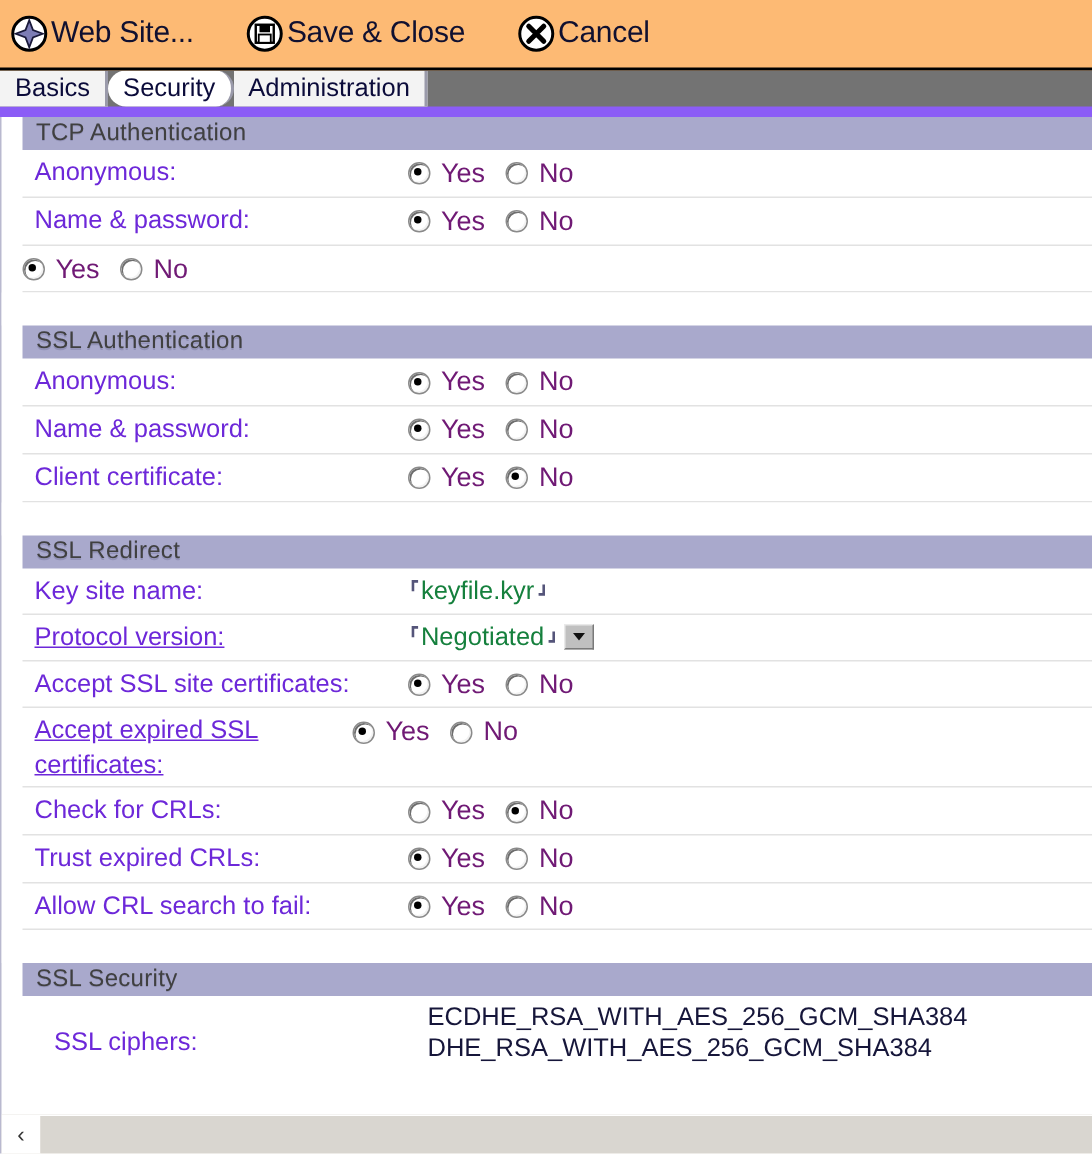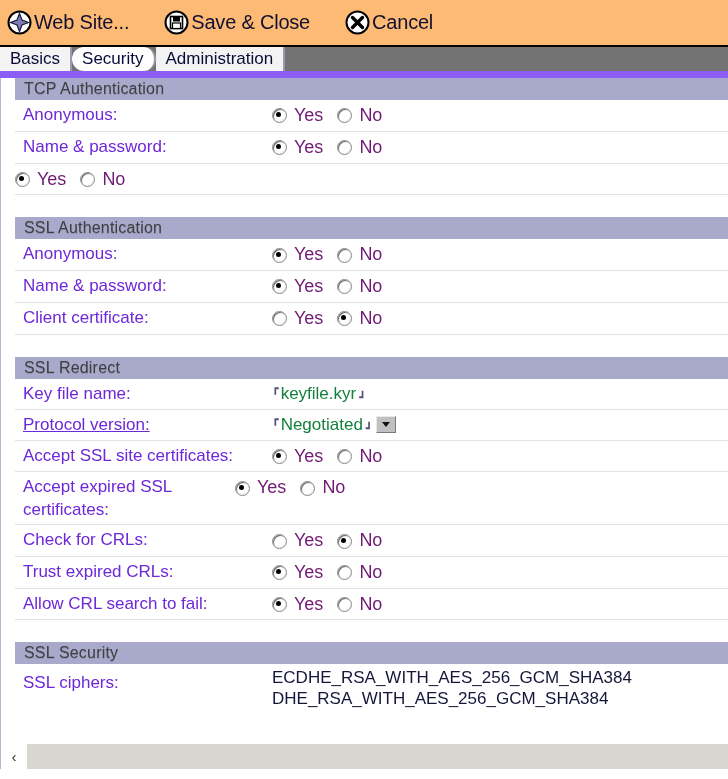--- a/index.html
+++ b/index.html
@@ -385,21 +385,21 @@
     </div>
   </div>
 
   <div class="gap"></div>
 
   <div class="section-head">
     <span>SSL Redirect</span>
   </div>
 
   <div class="row">
-    <div class="row-label">Key file name:</div>
+    <div class="row-label">Key site name:</div>
     <div class="row-value">
       <span class="nfield">
         <span class="nmark open">┏</span>
         <span class="nval">keyfile.kyr</span>
         <span class="nmark close">┛</span>
       </span>
     </div>
   </div>
 
   <div class="row">
@@ -426,21 +426,21 @@
         </span>
         <span class="radio-opt">
           <span class="radio"></span>
           <span class="radio-text">No</span>
         </span>
       </span>
     </div>
   </div>
 
   <div class="row">
-    <div class="row-label" style="white-space:normal;width:220px;flex:0 0 220px;padding-right:37px;">Accept expired SSL certificates:</div>
+    <div class="row-label" style="white-space:normal;width:220px;flex:0 0 220px;padding-right:37px;text-decoration:underline;">Accept expired SSL certificates:</div>
     <div class="row-value">
       <span class="radio-group">
         <span class="radio-opt">
           <span class="radio on"></span>
           <span class="radio-text">Yes</span>
         </span>
         <span class="radio-opt">
           <span class="radio"></span>
           <span class="radio-text">No</span>
         </span>
@@ -496,21 +496,21 @@
     </div>
   </div>
 
   <div class="gap"></div>
 
   <div class="section-head">
     <span>SSL Security</span>
   </div>
 
   <div class="row noline">
-    <div class="row-label" style="padding-top:8px;">SSL ciphers:</div>
+    <div class="row-label" style="padding-top:20px;margin-left:13px;">SSL ciphers:</div>
     <div class="row-value">
       <div class="cipherlist">
         <div class="cipherline">ECDHE_RSA_WITH_AES_256_GCM_SHA384</div>
         <div class="cipherline">DHE_RSA_WITH_AES_256_GCM_SHA384</div>
       </div>
     </div>
   </div>
 
   <div class="hscroll">
     <div class="hs-arrow">‹</div>

